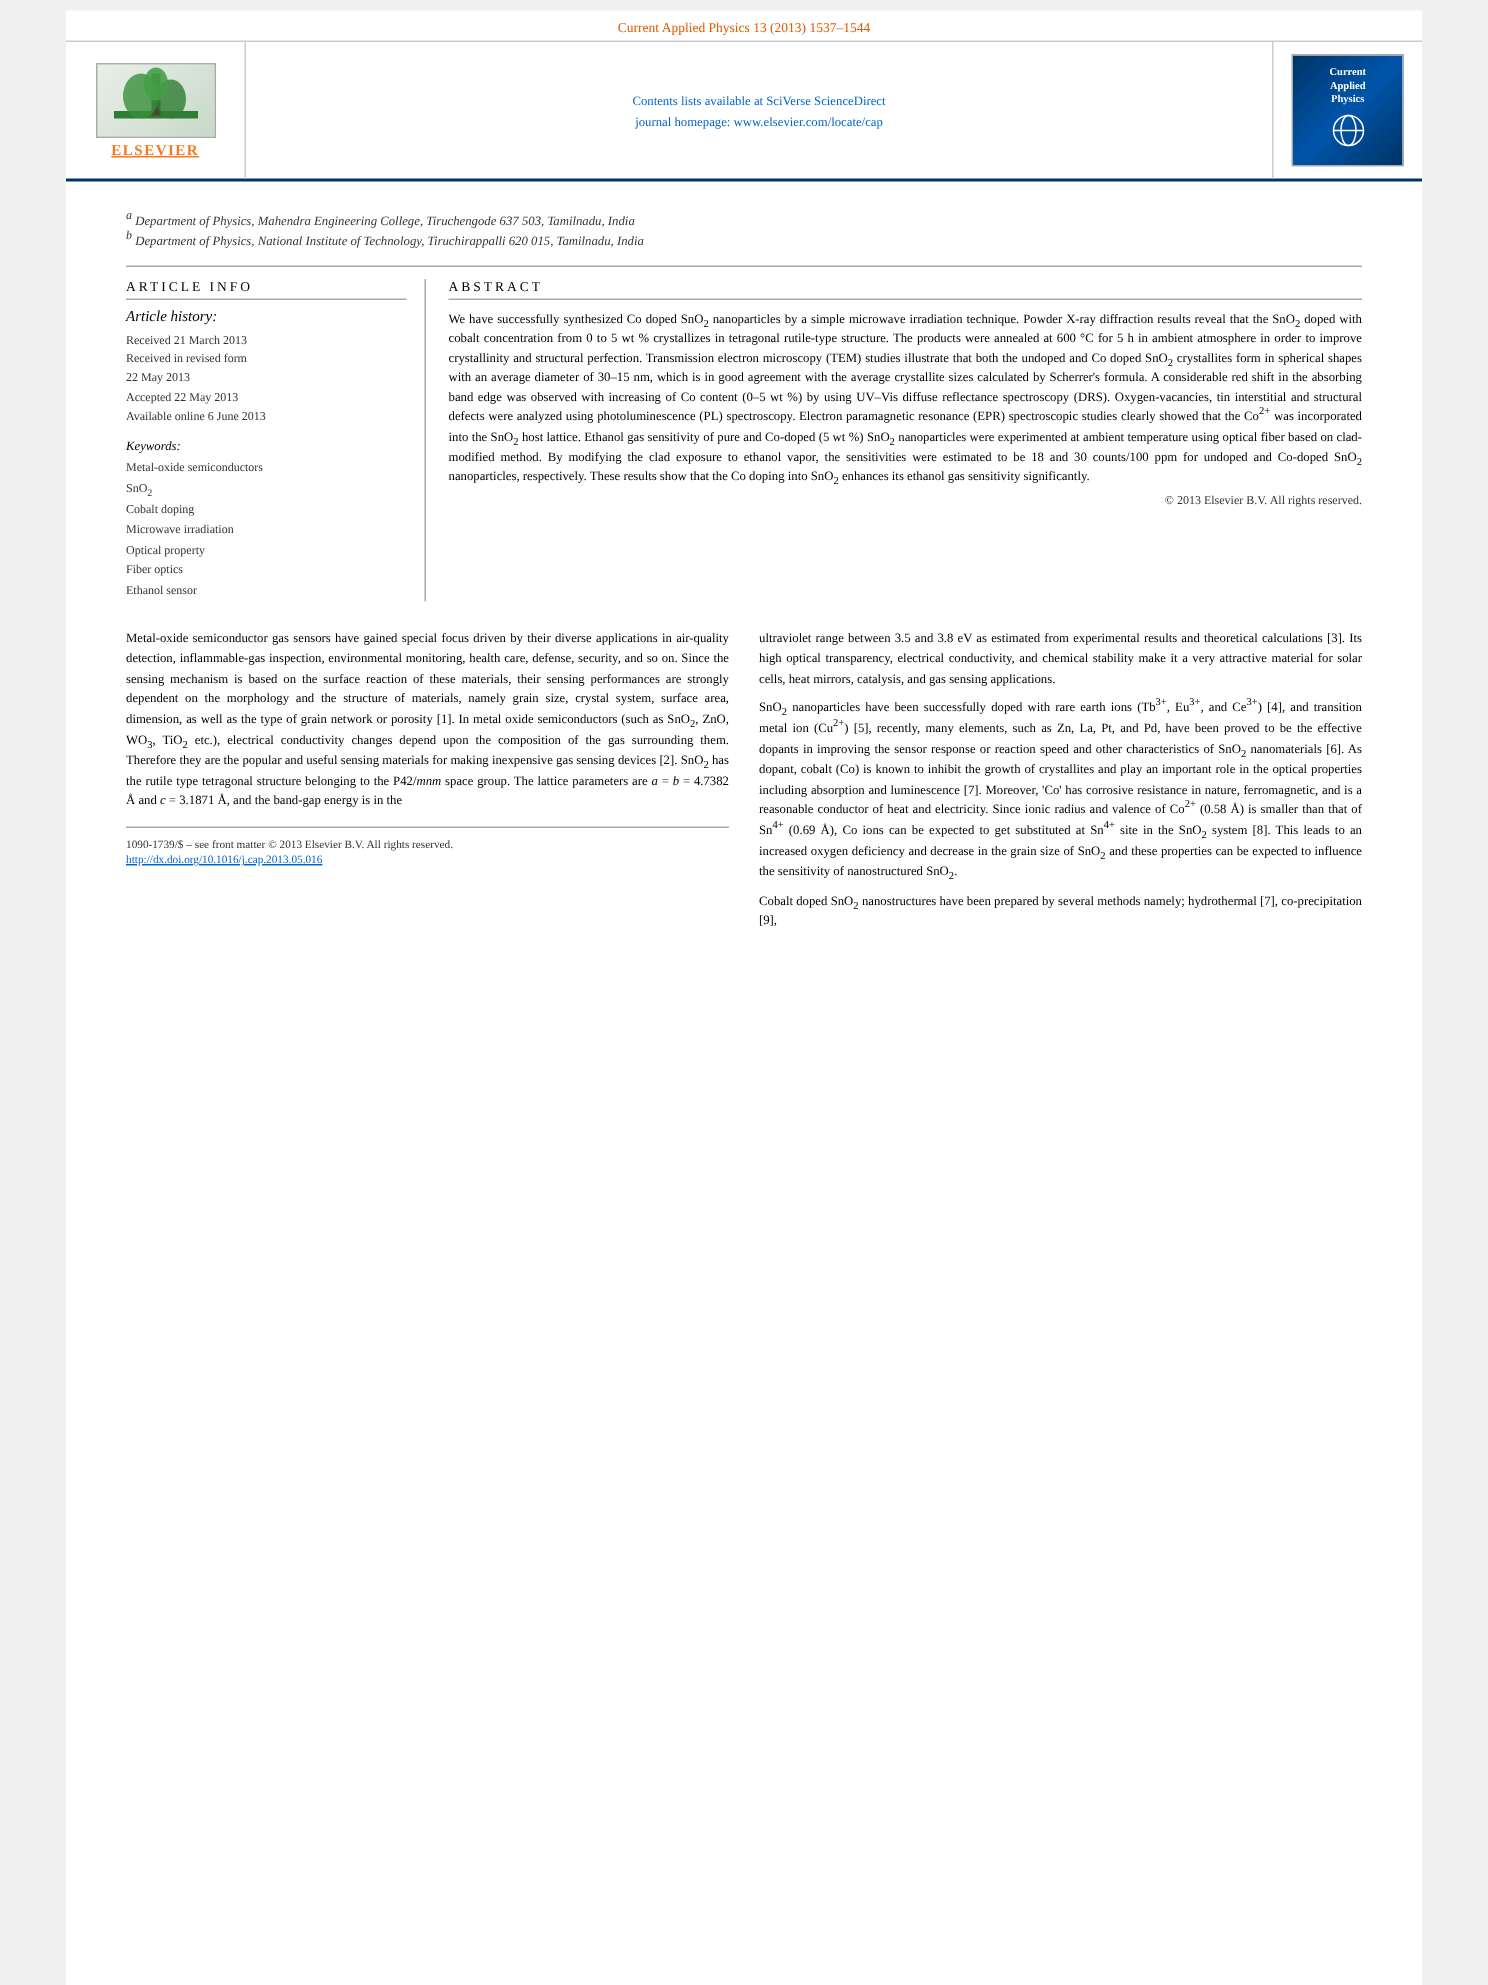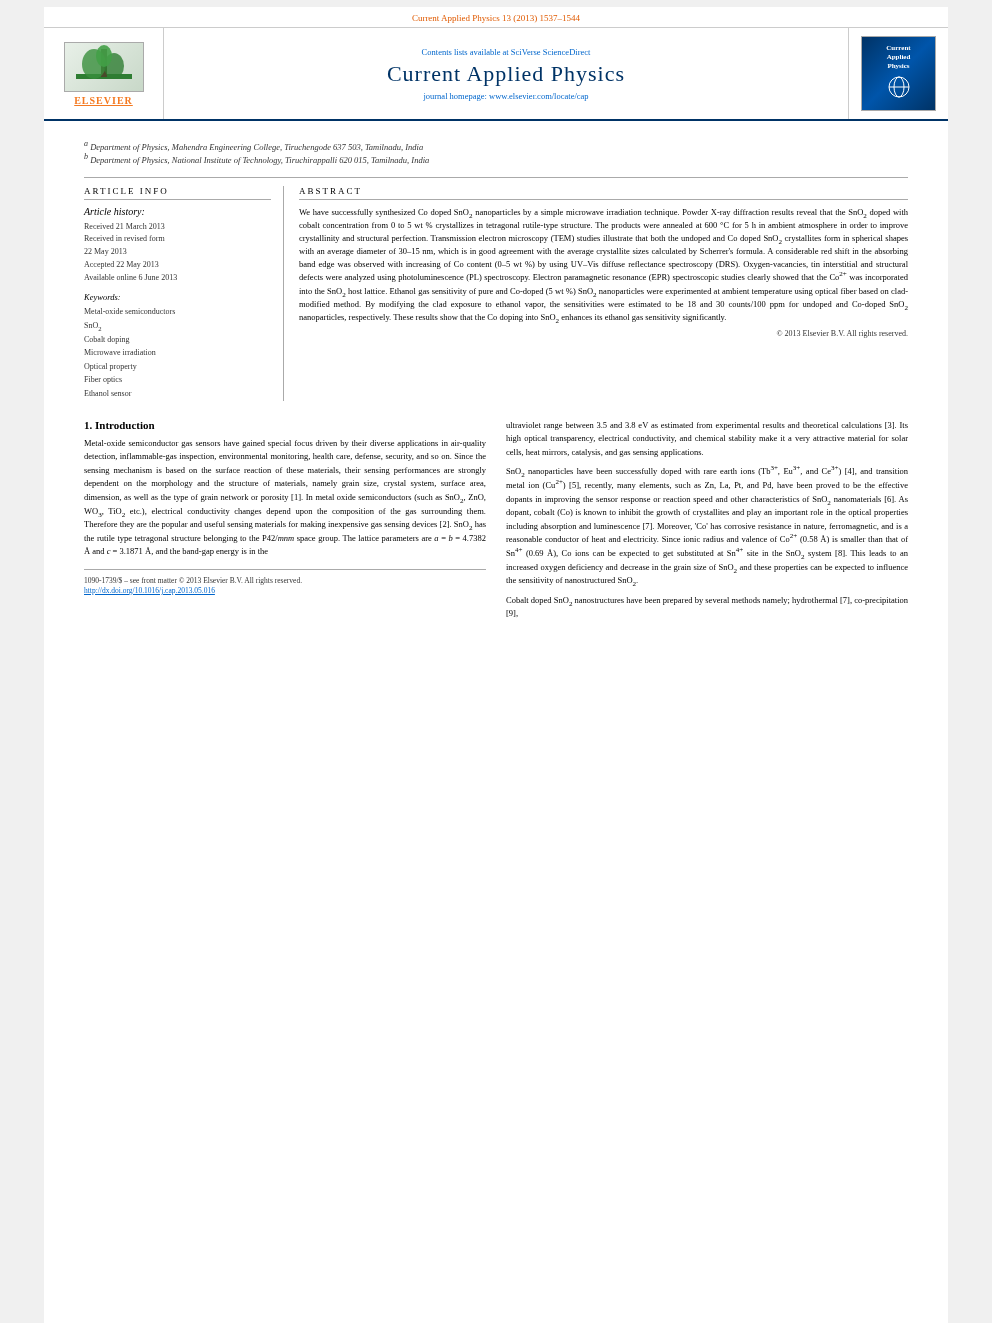--- a/index.html
+++ b/index.html
@@ -327,21 +327,20 @@
           </svg>
         </div>
         <div class="elsevier-text">ELSEVIER</div>
       </div>
     </div>
     <div class="journal-header-center">
       <div class="sciverse-link">
         <span>Contents lists available at </span>
         <span style="color:#0066cc;">SciVerse ScienceDirect</span>
       </div>
-      <div class="journal-title-main">Current Applied Physics</div>
       <div class="journal-homepage">
         <span>journal homepage: </span>
         <span style="color:#0066cc;">www.elsevier.com/locate/cap</span>
       </div>
     </div>
     <div class="journal-header-right">
       <div class="journal-logo-box">
         <div style="font-size:7px;font-weight:bold;color:#fff;text-align:center;line-height:1.3;">
           <div>Current</div>
           <div>Applied</div>
@@ -402,23 +401,20 @@
         </div>
         <div class="copyright-line">
           © 2013 Elsevier B.V. All rights reserved.
         </div>
       </div>
     </div>
 
     <div class="main-body">
 
       <div class="body-col-left">
-        <div class="section-heading">
-          <span>1.</span> <span>Introduction</span>
-        </div>
         <div class="body-text">
           Metal-oxide semiconductor gas sensors have gained special focus driven by their diverse applications in air-quality detection, inflammable-gas inspection, environmental monitoring, health care, defense, security, and so on. Since the sensing mechanism is based on the surface reaction of these materials, their sensing performances are strongly dependent on the morphology and the structure of materials, namely grain size, crystal system, surface area, dimension, as well as the type of grain network or porosity [1]. In metal oxide semiconductors (such as SnO<sub>2</sub>, ZnO, WO<sub>3</sub>, TiO<sub>2</sub> etc.), electrical conductivity changes depend upon the composition of the gas surrounding them. Therefore they are the popular and useful sensing materials for making inexpensive gas sensing devices [2]. SnO<sub>2</sub> has the rutile type tetragonal structure belonging to the P42/<i>mnm</i> space group. The lattice parameters are <i>a</i> = <i>b</i> = 4.7382 Å and <i>c</i> = 3.1871 Å, and the band-gap energy is in the
         </div>
 
 
         <div class="footer">
           <div class="footer-issn">1090-1739/$ – see front matter © 2013 Elsevier B.V. All rights reserved.</div>
           <div class="footer-note">
             <span class="footer-link">http://dx.doi.org/10.1016/j.cap.2013.05.016</span>
           </div>

